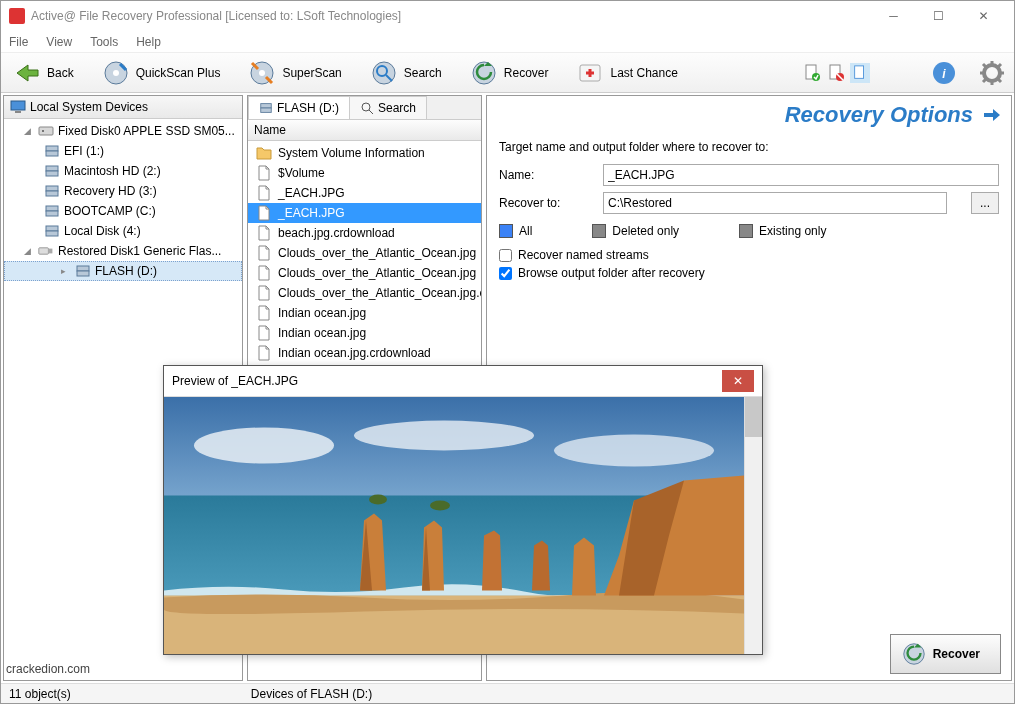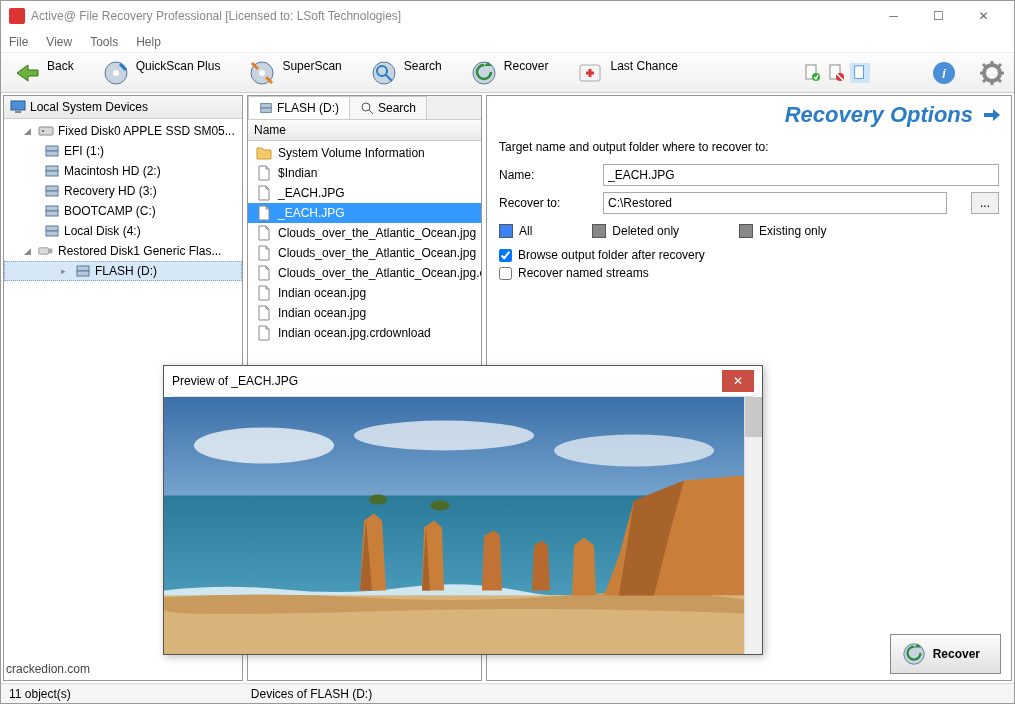--- a/index.html
+++ b/index.html
@@ -6,21 +6,21 @@
 body { background: #fff; width: 1015px; height: 704px; overflow: hidden; position: relative; }
 .window { display: flex; flex-direction: column; height: 100%; border: 1px solid #999; }
 .titlebar { height: 30px; background: #fff; display: flex; align-items: center; padding: 0 8px; }
 .titlebar .app-icon { width: 16px; height: 16px; background: #d33; margin-right: 6px; border-radius: 2px; }
 .titlebar .title { color: #888; font-size: 12px; flex: 1; }
 .titlebar .win-buttons { display: flex; gap: 0; }
 .titlebar .win-btn { width: 45px; height: 28px; display: flex; align-items: center; justify-content: center; color: #666; cursor: pointer; }
 .menubar { height: 22px; background: #fff; display: flex; align-items: center; padding: 0 8px; gap: 18px; border-bottom: 1px solid #eee; }
 .menubar span { color: #666; cursor: pointer; }
 .toolbar { height: 40px; background: linear-gradient(to bottom, #fdfdfd, #f0f0f0); border-bottom: 1px solid #ccc; display: flex; align-items: center; padding: 0 8px; gap: 20px; }
-.tool-btn { display: flex; align-items: flex-start; gap: 6px; cursor: pointer; padding: 2px 4px; }
+.tool-btn { display: flex; align-items: center; gap: 6px; cursor: pointer; padding: 2px 4px; }
 .tool-icon { width: 28px; height: 28px; display: flex; align-items: center; justify-content: center; }
 .toolbar .spacer { flex: 1; }
 .small-icons { display: flex; gap: 4px; }
 .small-icon { width: 20px; height: 20px; display: flex; align-items: center; justify-content: center; cursor: pointer; }
 .main { flex: 1; display: flex; overflow: hidden; }
 .panel { border: 1px solid #999; margin: 2px; background: #fff; display: flex; flex-direction: column; overflow: hidden; }
 .panel.left { width: 240px; }
 .panel.middle { width: 235px; }
 .panel.right { flex: 1; }
 .panel-header { background: linear-gradient(to bottom, #f7f7f7, #e9e9e9); border-bottom: 1px solid #ccc; padding: 3px 6px; display: flex; align-items: center; gap: 4px; }
@@ -49,21 +49,21 @@
 .filter-item { display: flex; align-items: flex-start; gap: 6px; }
 .filter-box { width: 14px; height: 14px; border: 1px solid #555; display: inline-block; }
 .filter-box.all { background: #3b82f6; }
 .filter-box.del { background: #888; }
 .filter-box.exist { background: #888; }
 .check-row { display: flex; align-items: center; gap: 6px; margin: 4px 0; }
 .recover-btn { position: absolute; right: 14px; bottom: 30px; border: 1px solid #888; background: linear-gradient(to bottom, #fdfdfd, #e0e0e0); padding: 6px 20px 6px 10px; display: flex; align-items: center; gap: 6px; cursor: pointer; font-weight: bold; }
 .statusbar { height: 20px; background: #f5f5f5; border-top: 1px solid #ddd; display: flex; align-items: center; padding: 0 8px; font-size: 11px; }
 .statusbar .cell { margin-right: 40px; }
 .preview-window { position: absolute; left: 163px; top: 365px; width: 600px; height: 290px; background: #fff; border: 1px solid #555; box-shadow: 2px 2px 8px rgba(0,0,0,0.25); display: flex; flex-direction: column; }
-.preview-title { background: #fff; padding: 4px 8px; display: flex; align-items: center; border-bottom: 1px solid #ddd; border-radius: 13px; }
+.preview-title { background: #fff; padding: 4px 8px; display: flex; align-items: center; border-bottom: 1px solid #ddd; }
 .preview-title span { flex: 1; }
 .preview-close { width: 32px; height: 22px; background: #c94f44; color: #fff; display: flex; align-items: center; justify-content: center; cursor: pointer; }
 .preview-body { flex: 1; overflow: hidden; display: flex; }
 .preview-image { flex: 1; position: relative; }
 .preview-scrollbar { width: 18px; background: #f0f0f0; border-left: 1px solid #ddd; }
 .scroll-thumb { width: 100%; height: 40px; background: #c8c8c8; }
 .watermark { position: absolute; left: 6px; bottom: 28px; color: #444; font-size: 12px; z-index: 5; }
 svg { display: block; }
 </style>
 </head>
@@ -306,39 +306,48 @@
             </span>
             <span>System Volume Information</span>
           </div>
           <div class="list-item">
             <span>
               <svg width="16" height="16" viewBox="0 0 16 16">
                 <path d="M3 1 L10 1 L13 4 L13 15 L3 15 Z" fill="#fff" stroke="#888"></path>
                 <path d="M10 1 L10 4 L13 4" fill="none" stroke="#888"></path>
               </svg>
             </span>
-            <span>$Indian</span>
+            <span>$Volume</span>
           </div>
           <div class="list-item">
             <span>
               <svg width="16" height="16" viewBox="0 0 16 16">
                 <path d="M3 1 L10 1 L13 4 L13 15 L3 15 Z" fill="#fff" stroke="#888"></path>
                 <path d="M10 1 L10 4 L13 4" fill="none" stroke="#888"></path>
               </svg>
             </span>
             <span>_EACH.JPG</span>
           </div>
           <div class="list-item selected">
             <span>
               <svg width="16" height="16" viewBox="0 0 16 16">
                 <path d="M3 1 L10 1 L13 4 L13 15 L3 15 Z" fill="#fff" stroke="#888"></path>
                 <path d="M10 1 L10 4 L13 4" fill="none" stroke="#888"></path>
               </svg>
             </span>
             <span>_EACH.JPG</span>
+          </div>
+          <div class="list-item">
+            <span>
+              <svg width="16" height="16" viewBox="0 0 16 16">
+                <path d="M3 1 L10 1 L13 4 L13 15 L3 15 Z" fill="#fff" stroke="#888"></path>
+                <path d="M10 1 L10 4 L13 4" fill="none" stroke="#888"></path>
+              </svg>
+            </span>
+            <span>beach.jpg.crdownload</span>
           </div>
           <div class="list-item">
             <span>
               <svg width="16" height="16" viewBox="0 0 16 16">
                 <path d="M3 1 L10 1 L13 4 L13 15 L3 15 Z" fill="#fff" stroke="#888"></path>
                 <path d="M10 1 L10 4 L13 4" fill="none" stroke="#888"></path>
               </svg>
             </span>
             <span>Clouds_over_the_Atlantic_Ocean.jpg</span>
           </div>
@@ -418,26 +427,26 @@
           <div class="filter-item">
               <span class="filter-box del"></span>
               <span>Deleted only</span>
             </div>
           <div class="filter-item">
               <span class="filter-box exist"></span>
               <span>Existing only</span>
             </div>
         </div>
         <div class="check-row">
+            <input type="checkbox" style="">
+            <span>Recover named streams</span>
+          </div>
+        <div class="check-row">
             <input type="checkbox" checked="" style="">
             <span>Browse output folder after recovery</span>
-          </div>
-        <div class="check-row">
-            <input type="checkbox" style="">
-            <span>Recover named streams</span>
           </div>
       </div>
     </div>
   </div>
 
   <div class="statusbar">
     <div class="cell">11 object(s)</div>
     <div class="cell" style="margin-left:140px">Devices of FLASH (D:)</div>
   </div>
 </div>

